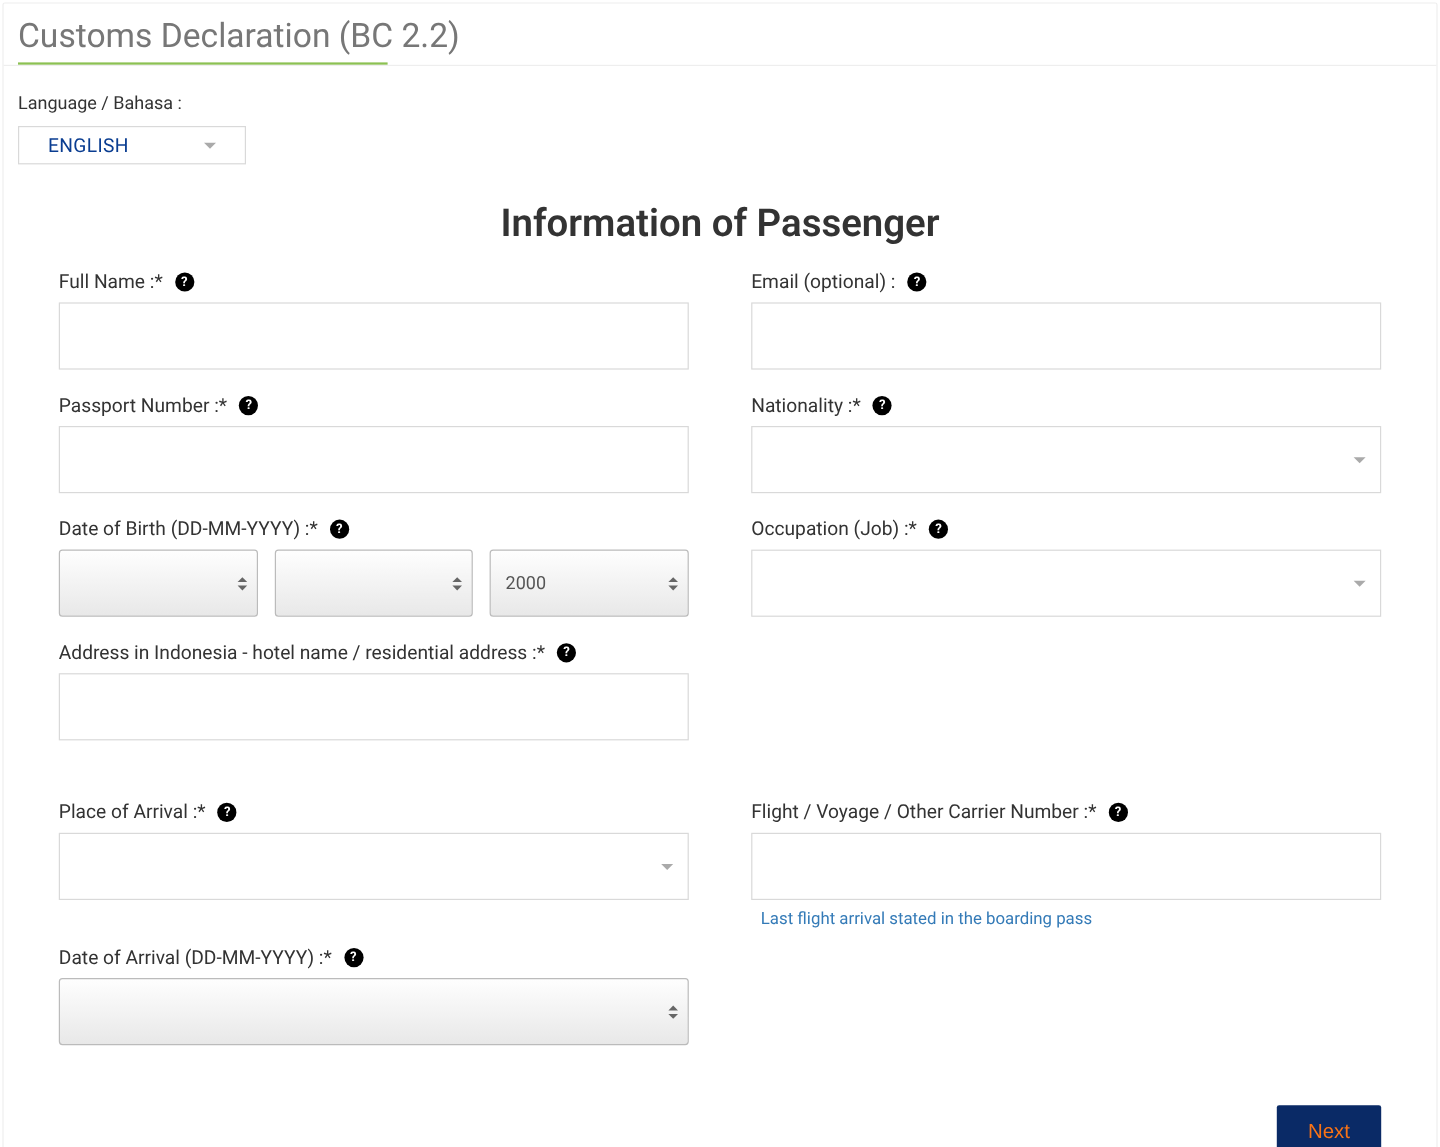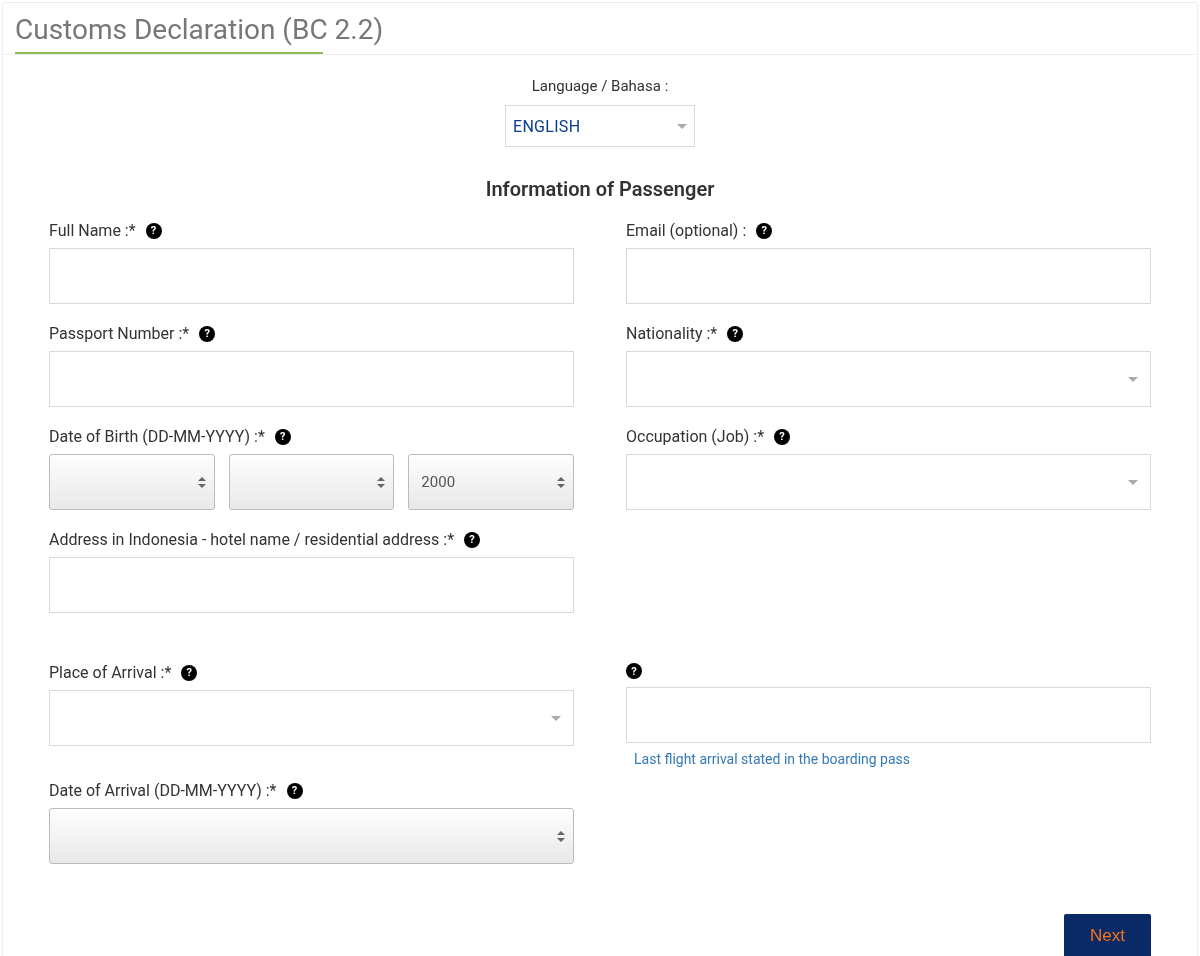--- a/index.html
+++ b/index.html
@@ -39,51 +39,51 @@
     margin-left: 12px;
   }
   .hr {
     height: 1px;
     background: #eee;
     margin: 0;
   }
   .top-right {
     display: flex;
     flex-direction: column;
-    align-items: center;
+    align-items: flex-start;
     padding: 22px 12px 0 12px;
     gap: 10px;
   }
   .lang-label {
     font-size: 15px;
     color: #333;
   }
   .lang-select {
     width: 190px;
-    height: 42px;
+    height: 32px;
     border: 1px solid var(--border);
     background: #fff;
     display: flex;
     align-items: center;
     justify-content: space-between;
-    padding: 0 7px;
+    padding: 0 24px;
     cursor: pointer;
     color: #0a3d91;
     font-size: 16px;
     letter-spacing: 0.3px;
   }
   .tri-down {
     width: 0; height: 0;
     border-left: 5px solid transparent;
     border-right: 5px solid transparent;
     border-top: 5px solid var(--triangle);
   }
   h2.section-title {
     text-align: center;
-    font-size: 20px;
+    font-size: 32px;
     font-weight: 600;
     margin: 30px 0 20px 0;
   }
   .form-area {
     padding: 0 46px;
   }
   .row {
     display: flex;
     gap: 52px;
     margin-bottom: 20px;
@@ -303,20 +303,21 @@
           <span>Place of Arrival :*</span>
           <span class="help-icon">?</span>
         </div>
         <div class="select-input">
           <span></span>
           <span class="tri-down"></span>
         </div>
       </div>
       <div class="col">
         <div class="field-label">
+          <span>Flight / Voyage / Other Carrier Number :*</span>
           <span class="help-icon">?</span>
         </div>
         <input type="text" class="text-input" value="" style="">
         <div class="hint">Last flight arrival stated in the boarding pass</div>
       </div>
     </div>
 
     <div class="row" style="margin-top:14px;">
       <div class="col">
         <div class="field-label">

